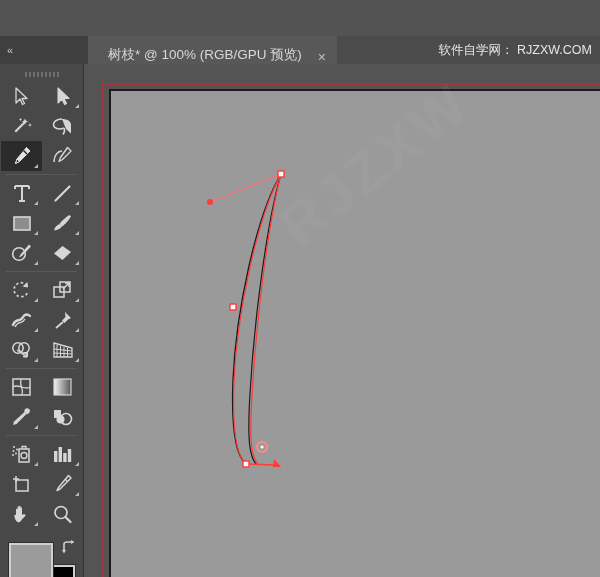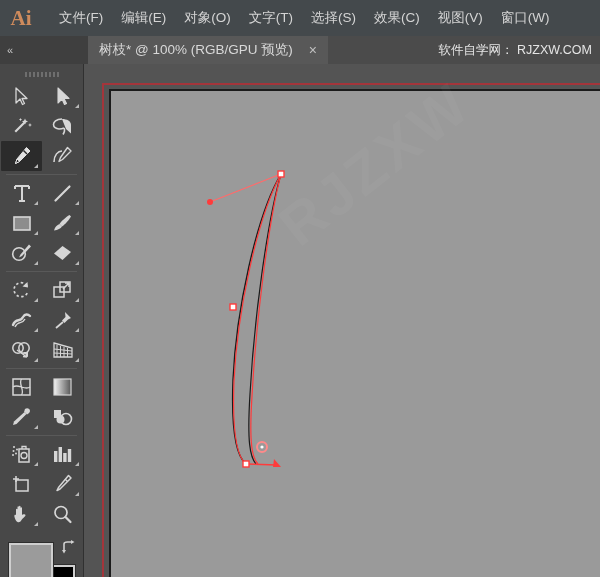--- a/index.html
+++ b/index.html
@@ -58,22 +58,22 @@
   }
   .collapse-chev {
     color: #c8c8c8; font-size: 11px;
     margin-left: 7px; letter-spacing: -1px;
     line-height: 1;
   }
   .doc-tab {
     position: absolute; left: 88px; top: 0;
     height: 28px;
     background: #585858;
-    display: flex; align-items: center;
-    padding: 0 0 0 11px;
+    display: flex; align-items: flex-end;
+    padding: 0 0 0 20px;
     box-sizing: border-box;
   }
   .doc-tab-label {
     color: #d8d8d8; font-size: 13.5px;
     white-space: nowrap;
   }
   .doc-tab-close {
     color: #c0c0c0; font-size: 14px;
     margin: 0 11px 0 16px;
     line-height: 1;
@@ -186,33 +186,20 @@
     width: 516px; height: 513px;
     pointer-events: none;
     overflow: visible;
   }
 </style>
 </head>
 <body>
 
 <div id="app">
 
-  <div class="menubar">
-    <div class="ai-logo">Ai</div>
-    <div class="menu-items">
-      <div class="menu-item">文件(F)</div>
-      <div class="menu-item">编辑(E)</div>
-      <div class="menu-item">对象(O)</div>
-      <div class="menu-item">文字(T)</div>
-      <div class="menu-item">选择(S)</div>
-      <div class="menu-item">效果(C)</div>
-      <div class="menu-item">视图(V)</div>
-      <div class="menu-item">窗口(W)</div>
-    </div>
-  </div>
 
   <div class="tabbar">
     <div class="tabbar-left">
       <span class="collapse-chev">«</span>
     </div>
     <div class="doc-tab">
       <span class="doc-tab-label">树枝* @ 100% (RGB/GPU 预览)</span>
       <span class="doc-tab-close">×</span>
     </div>
     <div class="watermark-top">软件自学网： RJZXW.COM</div>

